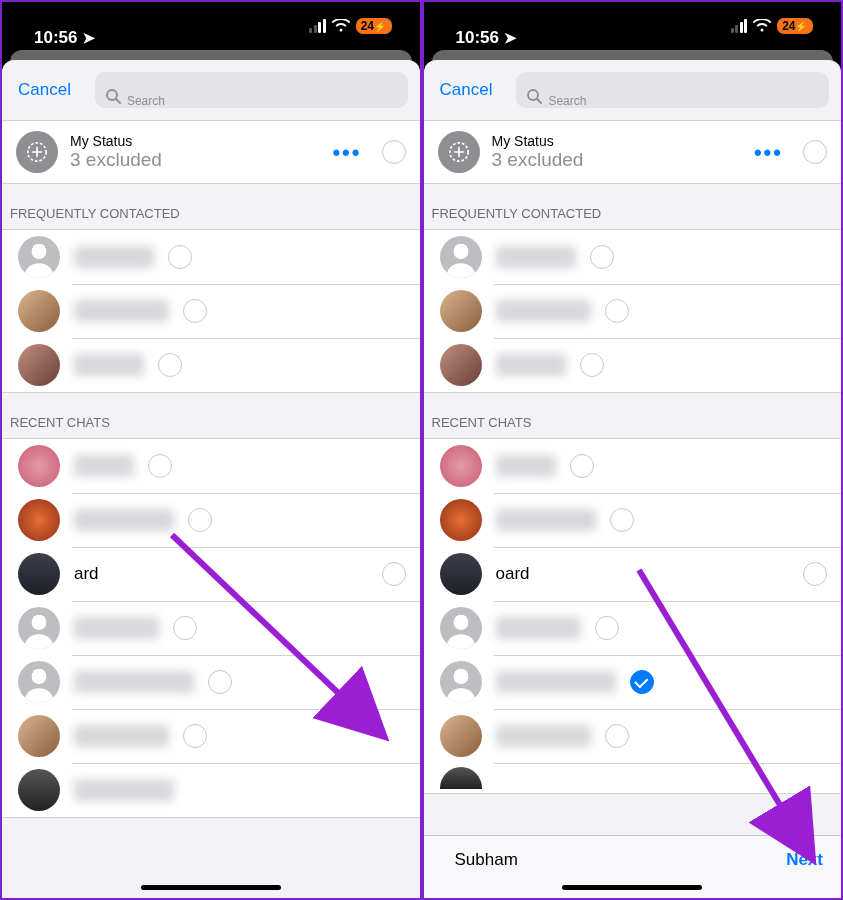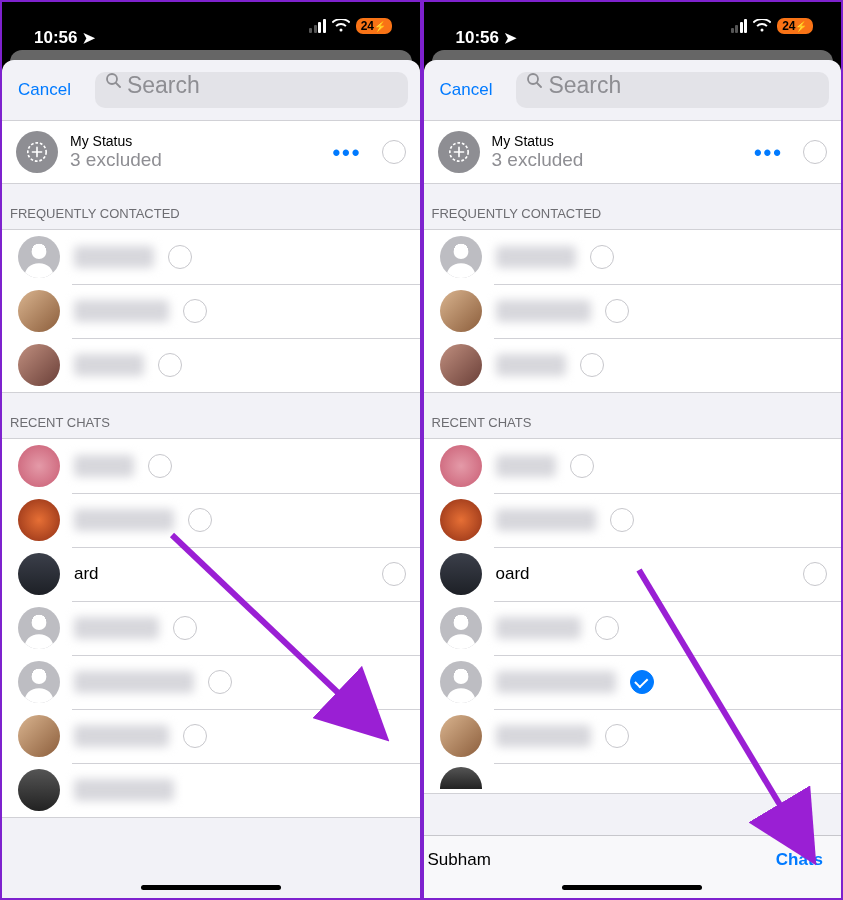--- a/index.html
+++ b/index.html
@@ -78,24 +78,24 @@
     color: #007aff;
     font-size: 17px;
     background: none; border: none; cursor: pointer;
   }
   .search-field {
     flex: 1;
     height: 36px;
     background: #e3e3e8;
     border-radius: 10px;
     display: flex;
-    align-items: flex-start;
+    align-items: flex-end;
     padding: 0 10px;
     color: #8e8e93;
-    font-size: 23px;
+    font-size: 12px;
     gap: 6px;
   }
   .search-icon { font-size: 16px; color: #8e8e93; }
 
   .scroll { flex: 1; overflow: hidden; }
 
   .my-status-row {
     background: #fff;
     border-top: 0.5px solid #d1d1d6;
     border-bottom: 0.5px solid #d1d1d6;
@@ -190,21 +190,21 @@
     max-width: var(--w, 90px);
   }
   .text-label { flex: 1; font-size: 17px; color: #000; }
 
   .bottom-bar {
     border-top: 0.5px solid #c7c7cc;
     background: #f8f8fa;
     display: flex;
     align-items: center;
     justify-content: space-between;
-    padding: 14px 18px 28px 4px;
+    padding: 14px 18px 28px 31px;
     font-size: 17px;
   }
   .next-btn { color: #007aff; font-weight: 600; background: none; border: none; cursor: pointer; font-size: 17px; }
 
   .home-indicator {
     position: absolute;
     bottom: 8px; left: 50%;
     transform: translateX(-50%);
     width: 140px; height: 5px;
     background: #000;
@@ -490,21 +490,21 @@
           <span class="radio"></span>
         </div>
         <div class="contact-row" style="height:30px">
           <div class="avatar photo6" style="width:42px;height:22px;border-radius:21px 21px 0 0"></div>
         </div>
       </div>
     </div>
 
     <div class="bottom-bar">
       <span>Subham</span>
-      <button class="next-btn">Chats</button>
+      <button class="next-btn">Next</button>
     </div>
 
     <div class="home-indicator"></div>
     <div class="arrow" style="left:215px;top:510px">
       <svg width="190" height="300">
           <defs>
             <marker id="ah2" markerWidth="12" markerHeight="12" refX="8" refY="6" orient="auto">
               <path d="M0 0 L12 6 L0 12 z" fill="#9a1fd4"></path>
             </marker>
           </defs>

